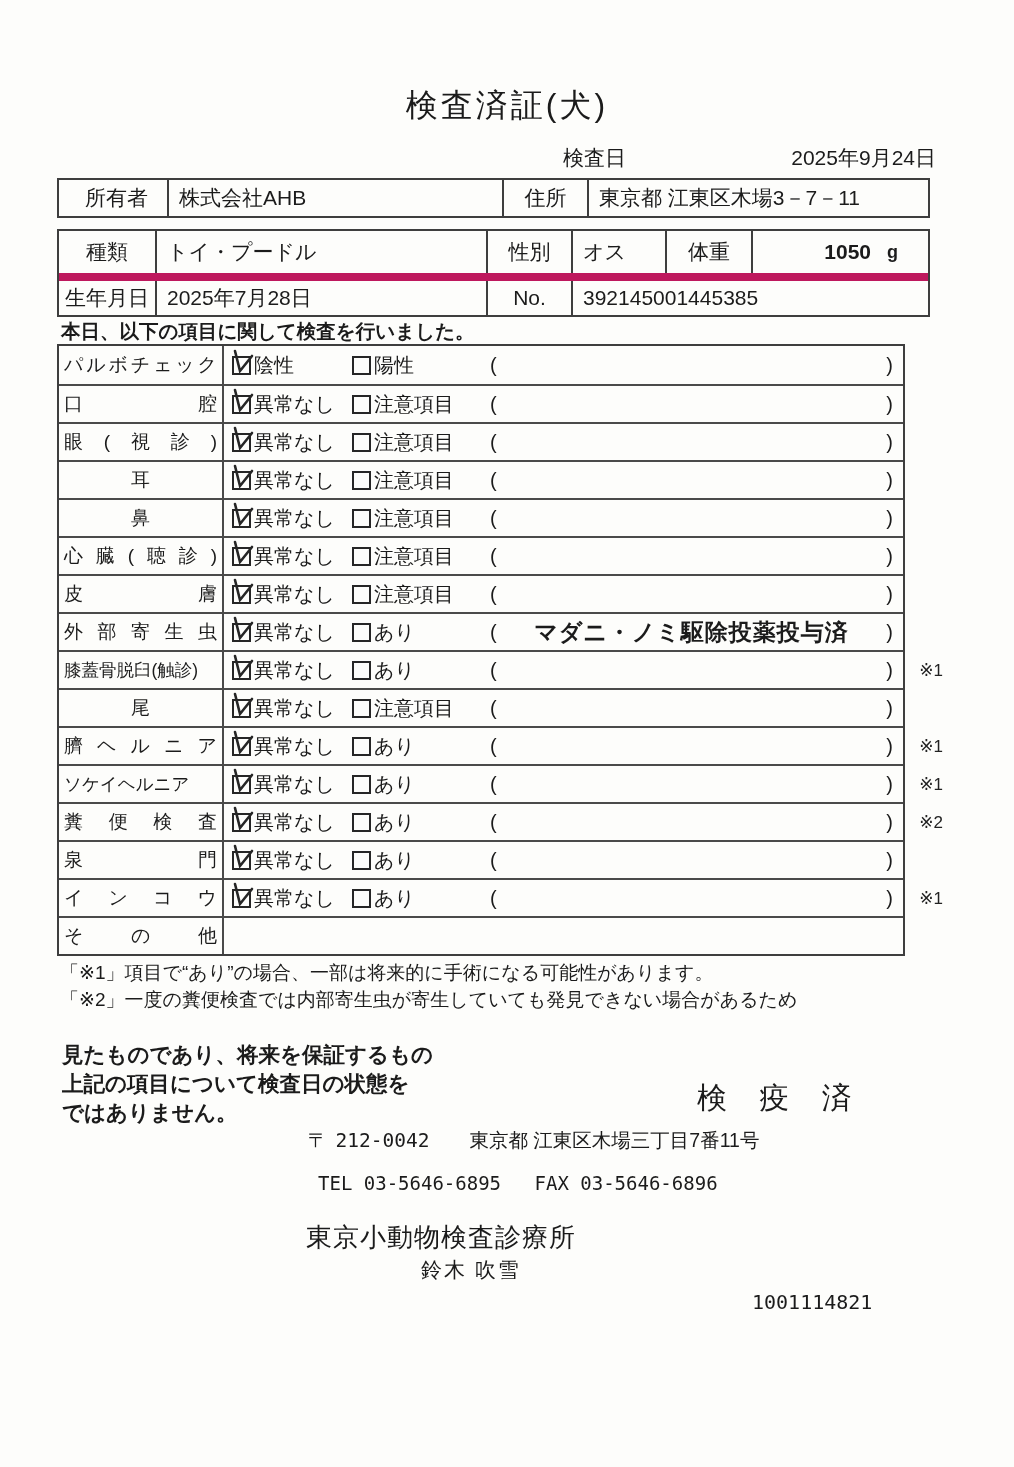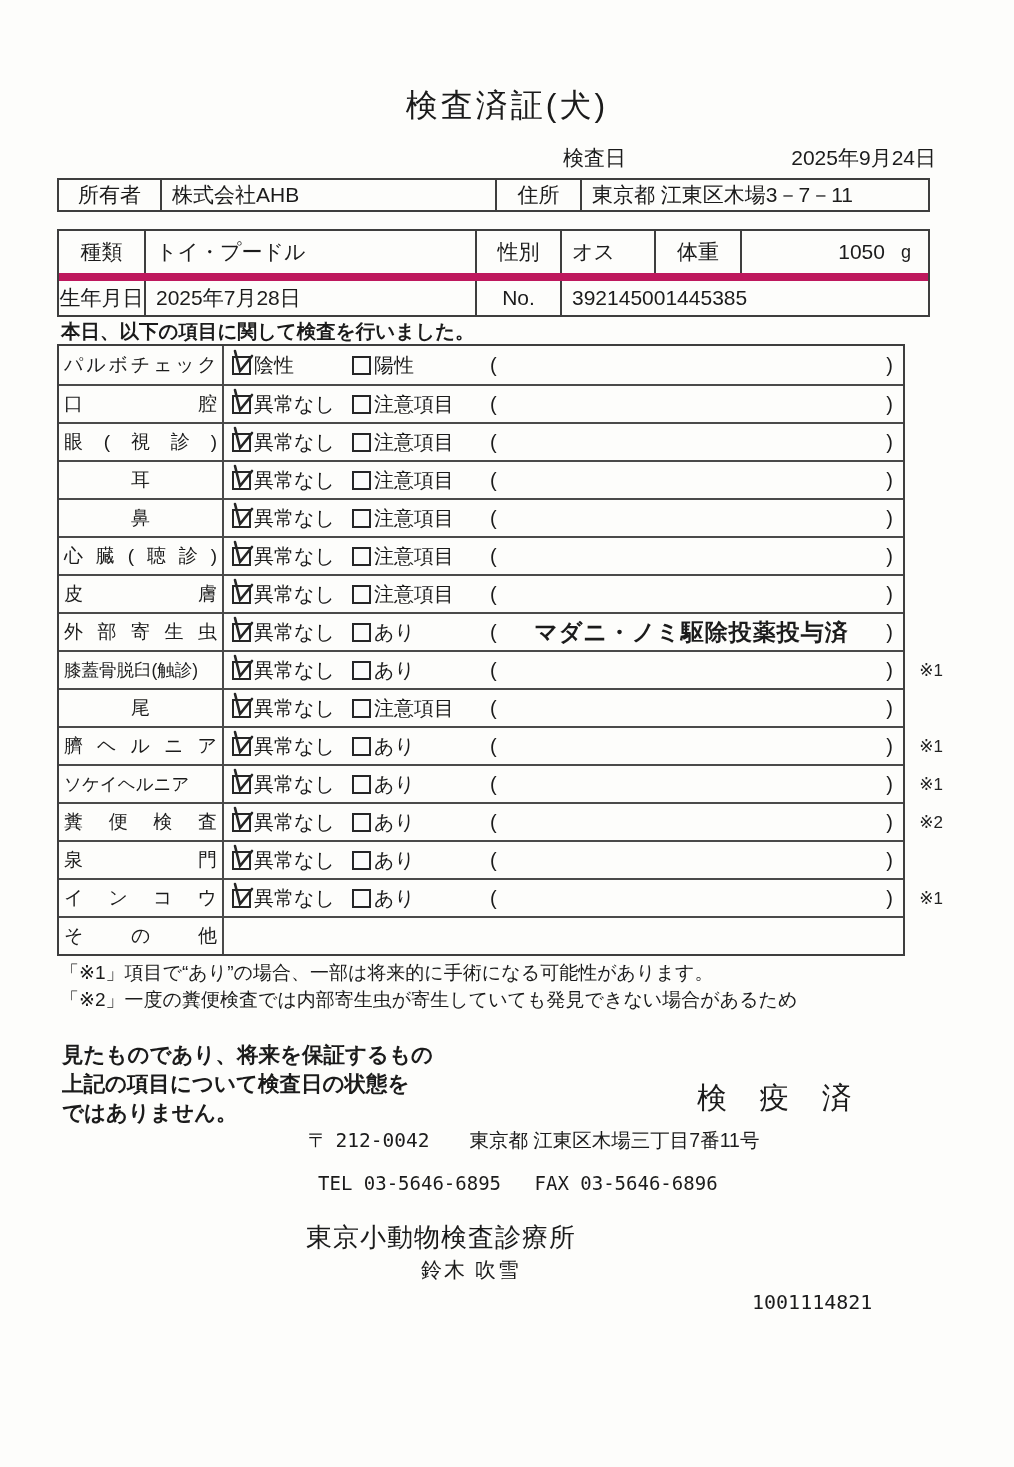--- a/index.html
+++ b/index.html
@@ -28,33 +28,33 @@
   .trow + .trow { border-top:8px solid #be185d; }
   .tcell {
     box-sizing:border-box; display:flex; align-items:center;
     font-size:21px; white-space:nowrap; overflow:visible;
   }
   .tcell.lbl { justify-content:center; }
   .tcell.val { padding-left:10px; }
   .tcell.bl { border-left:2px solid #3e3e3e; }
 
   .owner-tbl { top:178px; width:873px; }
-  .owner-tbl .trow { height:30px; }
+  .owner-tbl .trow { height:36px;padding-left:7px; }
   .pet-tbl { top:229px; width:873px; }
   .pet-tbl .trow { height:42px; }
 
   .w-c1 { width:101px; }
   .w-owner { width:335px; }
   .w-c3 { width:85px; }
   .w-addr { flex:1; }
-  .w-p1 { width:85px; }
+  .w-p1 { width:96px; }
   .w-breed { width:331px; }
   .w-sex { width:94px; }
   .w-wlabel { width:86px; }
-  .w-weight { flex:1; justify-content:flex-end; padding-right:17px; }
+  .w-weight { flex:1; justify-content:flex-end; padding-right:30px;font-weight:bold; }
   .w-no { flex:1; }
   .unit { font-size:18px; margin-left:16px; }
 
   .intro { position:absolute; top:318px; left:61px; font-size:19.5px; font-weight:600;text-align:right; }
 
   .checklist {
     position:absolute; top:344px; left:57px; width:848px;
     border:2px solid #3e3e3e; box-sizing:border-box;
   }
   .crow { display:flex; height:38px; position:relative; box-sizing:border-box; }

